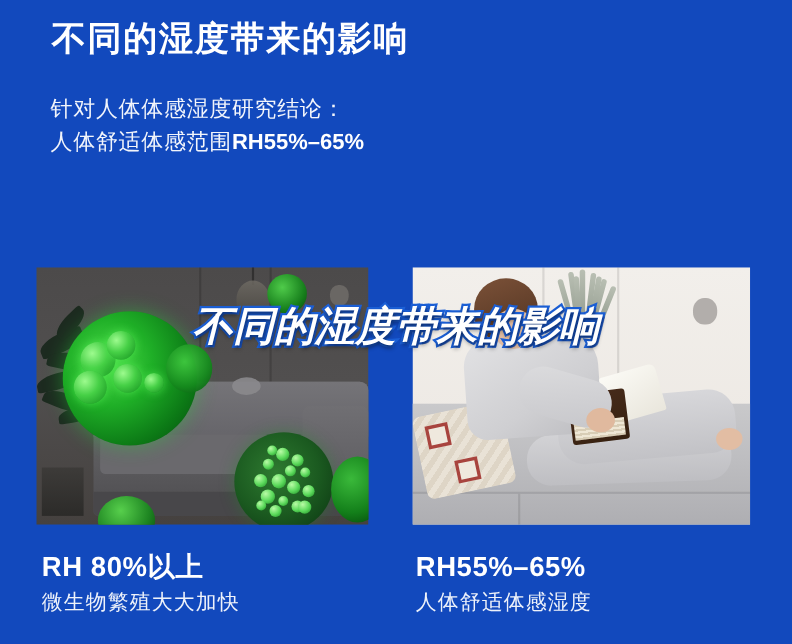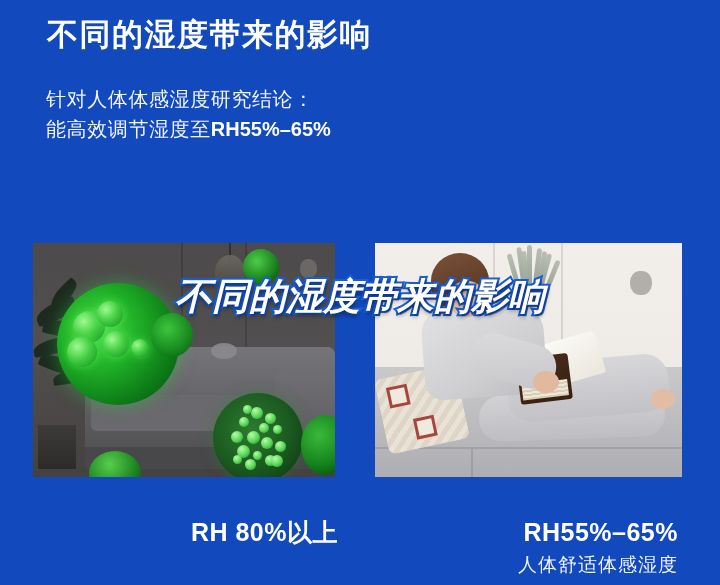--- a/index.html
+++ b/index.html
@@ -468,23 +468,23 @@
   
   .captions {
     position: absolute;
     left: 0;
     top: 500px;
     width: 720px;
     height: 85px;
   }
   .cap {
     position: absolute;
-    top: 16px;
+    top: 0;
     width: 300px;
-    text-align: right;
+    text-align: left;
   }
   .cap-left  { left: 38px; }
   .cap-right { left: 378px; }
   .cap-title {
     font-size: 25px;
     font-weight: bold;
     color: #ffffff;
     letter-spacing: 0.5px;
     line-height: 32px;
     white-space: nowrap;
@@ -500,21 +500,21 @@
 </style>
 </head>
 <body>
 
 <div class="poster">
 
   <div class="headline">不同的湿度带来的影响</div>
 
   <div class="body-copy">
     <div class="copy-line">针对人体体感湿度研究结论：</div>
-    <div class="copy-line"><span>能高效调节湿度至</span><span class="strong">RH55%–65%</span></div>
+    <div class="copy-line"><span>人体舒适体感范围</span><span class="strong">RH55%–65%</span></div>
   </div>
 
   <div class="photo-row">
 
     <div class="photo photo-left">
       <div class="room-dark">
         <div class="wall-line a"></div>
         <div class="wall-line b"></div>
         <div class="pendant-cord"></div>
         <div class="pendant-lamp"></div>
@@ -611,20 +611,21 @@
         </div>
       </div>
     </div>
   </div>
 
   <div class="overlay-text">不同的湿度带来的影响</div>
 
   <div class="captions">
     <div class="cap cap-left">
       <div class="cap-title">RH 80%以上</div>
+      <div class="cap-sub">微生物繁殖大大加快</div>
     </div>
     <div class="cap cap-right">
       <div class="cap-title">RH55%–65%</div>
       <div class="cap-sub">人体舒适体感湿度</div>
     </div>
   </div>
 
 </div>
 
 </body></html>

